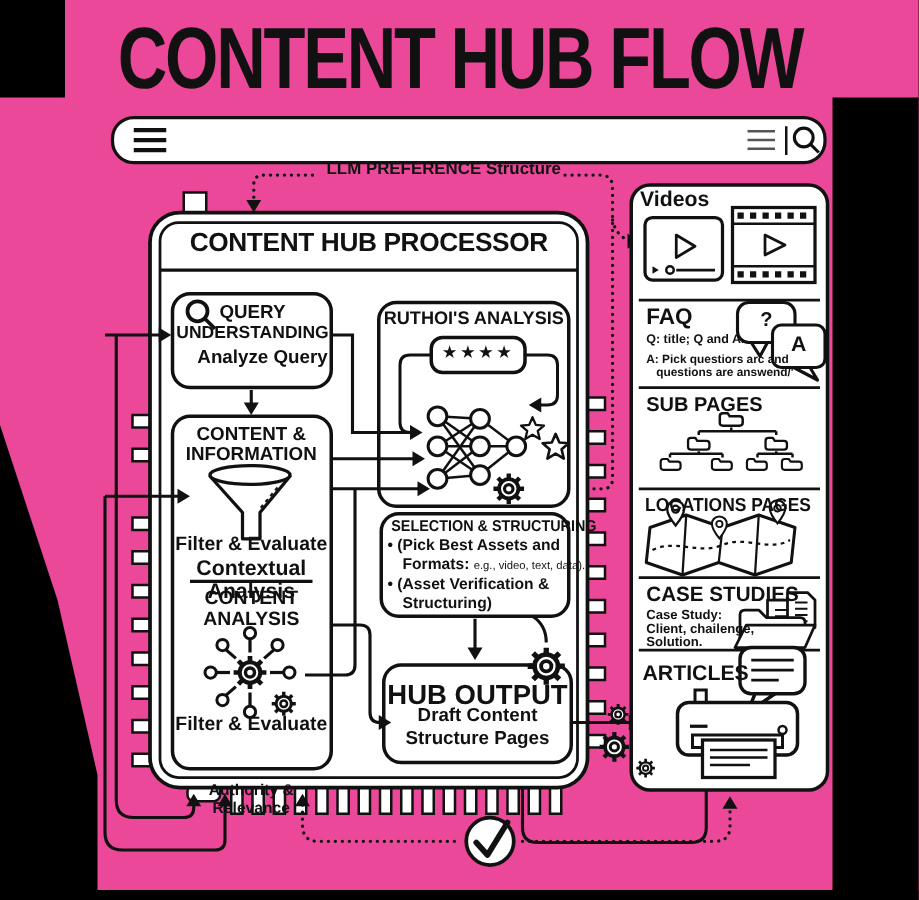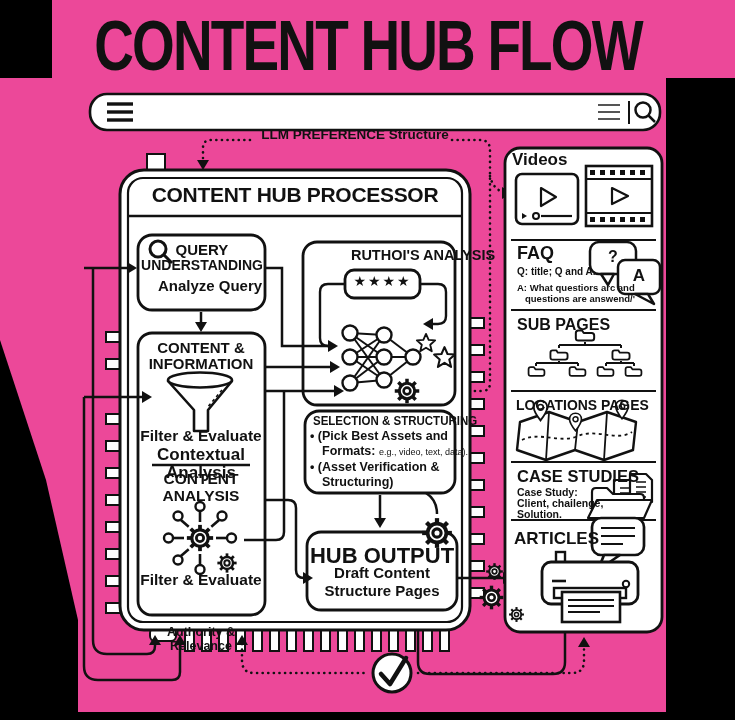--- a/index.html
+++ b/index.html
@@ -381,37 +381,37 @@
 <div class="t c b8" style="left:140px;top:340px;width:122px;font-size:15px;">CONTENT &amp;</div>
 <div class="t c b8" style="left:140px;top:356px;width:122px;font-size:15px;">INFORMATION</div>
 <div class="t c b7" style="left:140px;top:428px;width:122px;font-size:15.5px;">Filter &amp; Evaluate</div>
 <div class="t c b6" style="left:140px;top:446px;width:122px;font-size:17px;">Contextual Analysis</div>
 
 <div class="t c b8" style="left:140px;top:471px;width:122px;font-size:15.5px;">CONTENT</div>
 <div class="t c b8" style="left:140px;top:488px;width:122px;font-size:15.5px;">ANALYSIS</div>
 <div class="t c b7" style="left:140px;top:572px;width:122px;font-size:15.5px;">Filter &amp; Evaluate</div>
 <div class="t c b7" style="left:140px;top:590px;width:122px;font-size:12.5px;margin-top:36px;">Authority &amp; Relevance</div>
 
-<div class="t c b8" style="left:305px;top:248px;width:148px;font-size:14.5px;padding-left:44px;">RUTHOI'S ANALYSIS</div>
+<div class="t c b8" style="left:305px;top:248px;width:148px;font-size:14.5px;">RUTHOI'S ANALYSIS</div>
 <div class="t c" style="left:345px;top:274px;width:75px;font-size:14px;letter-spacing:2px;">★★★★</div>
 
 <div class="t c b8" style="left:313px;top:415px;width:146px;font-size:12.5px;transform:scaleX(.92);transform-origin:left top;white-space:nowrap;">SELECTION &amp; STRUCTURING</div>
 <div class="t b7" style="left:310px;top:430px;font-size:12.5px;">• (Pick Best Assets and</div>
 <div class="t" style="left:322px;top:445px;font-size:12.5px;"><span class="b7">Formats:</span> <span style="font-size:9px;">e.g., video, text, data).</span></div>
 <div class="t b7" style="left:310px;top:461px;font-size:12.5px;">• (Asset Verification &amp;</div>
 <div class="t b7" style="left:322px;top:476px;font-size:12.5px;">Structuring)</div>
 
 <div class="t c b8" style="left:309px;top:544px;width:146px;font-size:22px;">HUB OUTPUT</div>
 <div class="t c b6" style="left:309px;top:565px;width:146px;font-size:15px;">Draft Content</div>
 <div class="t c b6" style="left:309px;top:583px;width:146px;font-size:15px;">Structure Pages</div>
 
 <div class="t b7" style="left:512px;top:151px;font-size:17px;">Videos</div>
 <div class="t b8" style="left:517px;top:244px;font-size:18px;">FAQ</div>
 <div class="t b7" style="left:517px;top:267px;font-size:10px;">Q: title; Q and A.</div>
-<div class="t b7" style="left:517px;top:283px;font-size:9.5px;">A: What questiors arc and</div>
+<div class="t b7" style="left:517px;top:283px;font-size:9.5px;">A: Pick questiors arc and</div>
 <div class="t b7" style="left:525px;top:294px;font-size:9.5px;">questions are answend/'</div>
 <div class="t c b8" style="left:590px;top:248px;width:46px;font-size:16px;">?</div>
 <div class="t c b8" style="left:618px;top:267px;width:42px;font-size:17px;">A</div>
 <div class="t b8" style="left:517px;top:316px;font-size:16px;text-align:right;">SUB PAGES</div>
 <div class="t b8 cond" style="left:516px;top:397px;font-size:15px;">LOCATIONS PAGES</div>
 <div class="t b8" style="left:517px;top:468px;font-size:16.5px;">CASE STUDIES</div>
 <div class="t b7" style="left:517px;top:487px;font-size:10.5px;">Case Study:</div>
 <div class="t b7" style="left:517px;top:498px;font-size:10.5px;">Client, chailenge,</div>
 <div class="t b7" style="left:517px;top:509px;font-size:10.5px;">Solution.</div>
 <div class="t b8" style="left:514px;top:530px;font-size:17px;">ARTICLES</div>

